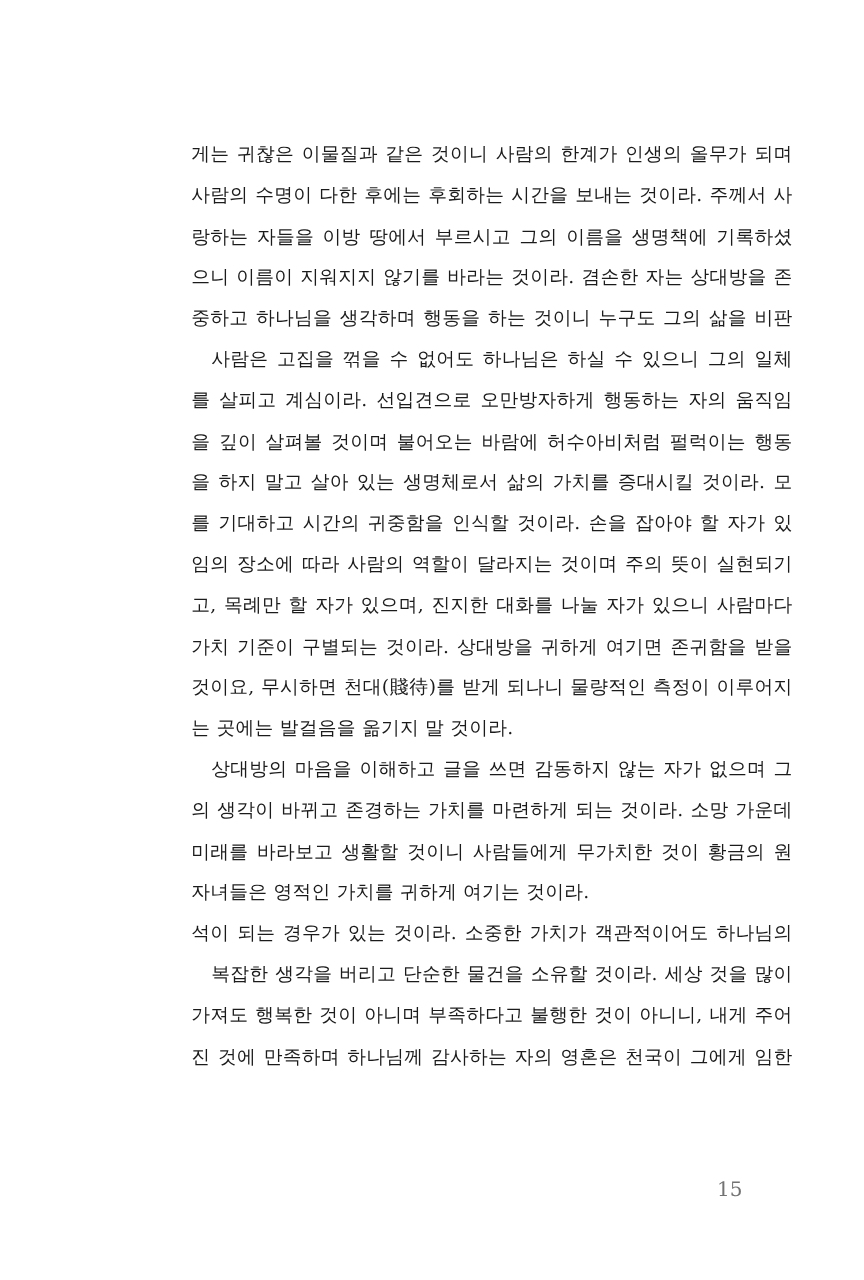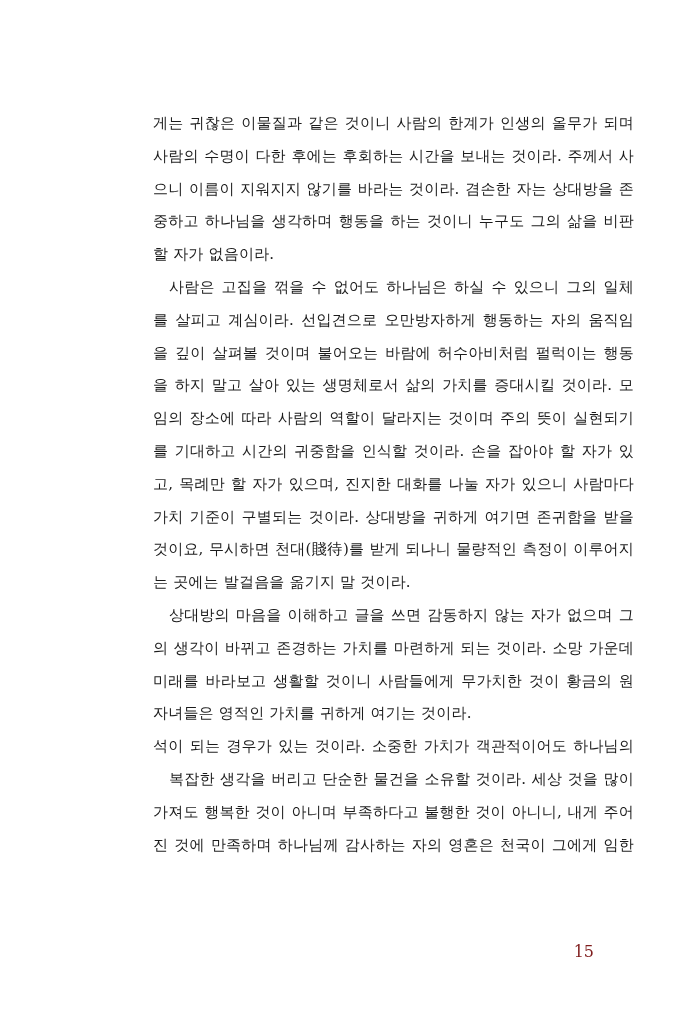--- a/index.html
+++ b/index.html
@@ -44,42 +44,42 @@
     text-indent: 16px;
   }
   .page-number {
     position: absolute;
     left: 113px;
     top: 941px;
     width: 481px;
     text-align: right;
     font-size: 16px;
     line-height: 22px;
-    color: #7f1d1d;
+    color: #737373;
   }
 </style>
 </head>
 <body>
 
 <div class="page">
   <div class="text-block" id="text-block">
       <div>
         <div class="line justify">게는 귀찮은 이물질과 같은 것이니 사람의 한계가 인생의 올무가 되며</div>
         <div class="line justify">사람의 수명이 다한 후에는 후회하는 시간을 보내는 것이라. 주께서 사</div>
+        <div class="line justify">랑하는 자들을 이방 땅에서 부르시고 그의 이름을 생명책에 기록하셨</div>
         <div class="line justify">으니 이름이 지워지지 않기를 바라는 것이라. 겸손한 자는 상대방을 존</div>
         <div class="line justify">중하고 하나님을 생각하며 행동을 하는 것이니 누구도 그의 삶을 비판</div>
-        <div class="line">할 자가 없음이라.</div>
       </div>
       <div>
         <div class="line justify indent">사람은 고집을 꺾을 수 없어도 하나님은 하실 수 있으니 그의 일체</div>
         <div class="line justify">를 살피고 계심이라. 선입견으로 오만방자하게 행동하는 자의 움직임</div>
         <div class="line justify">을 깊이 살펴볼 것이며 불어오는 바람에 허수아비처럼 펄럭이는 행동</div>
         <div class="line justify">을 하지 말고 살아 있는 생명체로서 삶의 가치를 증대시킬 것이라. 모</div>
+        <div class="line justify">를 기대하고 시간의 귀중함을 인식할 것이라. 손을 잡아야 할 자가 있</div>
         <div class="line justify">임의 장소에 따라 사람의 역할이 달라지는 것이며 주의 뜻이 실현되기</div>
-        <div class="line justify">를 기대하고 시간의 귀중함을 인식할 것이라. 손을 잡아야 할 자가 있</div>
         <div class="line justify">고, 목례만 할 자가 있으며, 진지한 대화를 나눌 자가 있으니 사람마다</div>
         <div class="line justify">가치 기준이 구별되는 것이라. 상대방을 귀하게 여기면 존귀함을 받을</div>
         <div class="line justify">것이요, 무시하면 천대(賤待)를 받게 되나니 물량적인 측정이 이루어지</div>
         <div class="line">는 곳에는 발걸음을 옮기지 말 것이라.</div>
       </div>
       <div>
         <div class="line justify indent">상대방의 마음을 이해하고 글을 쓰면 감동하지 않는 자가 없으며 그</div>
         <div class="line justify">의 생각이 바뀌고 존경하는 가치를 마련하게 되는 것이라. 소망 가운데</div>
         <div class="line justify">미래를 바라보고 생활할 것이니 사람들에게 무가치한 것이 황금의 원</div>
         <div class="line">자녀들은 영적인 가치를 귀하게 여기는 것이라.</div>

